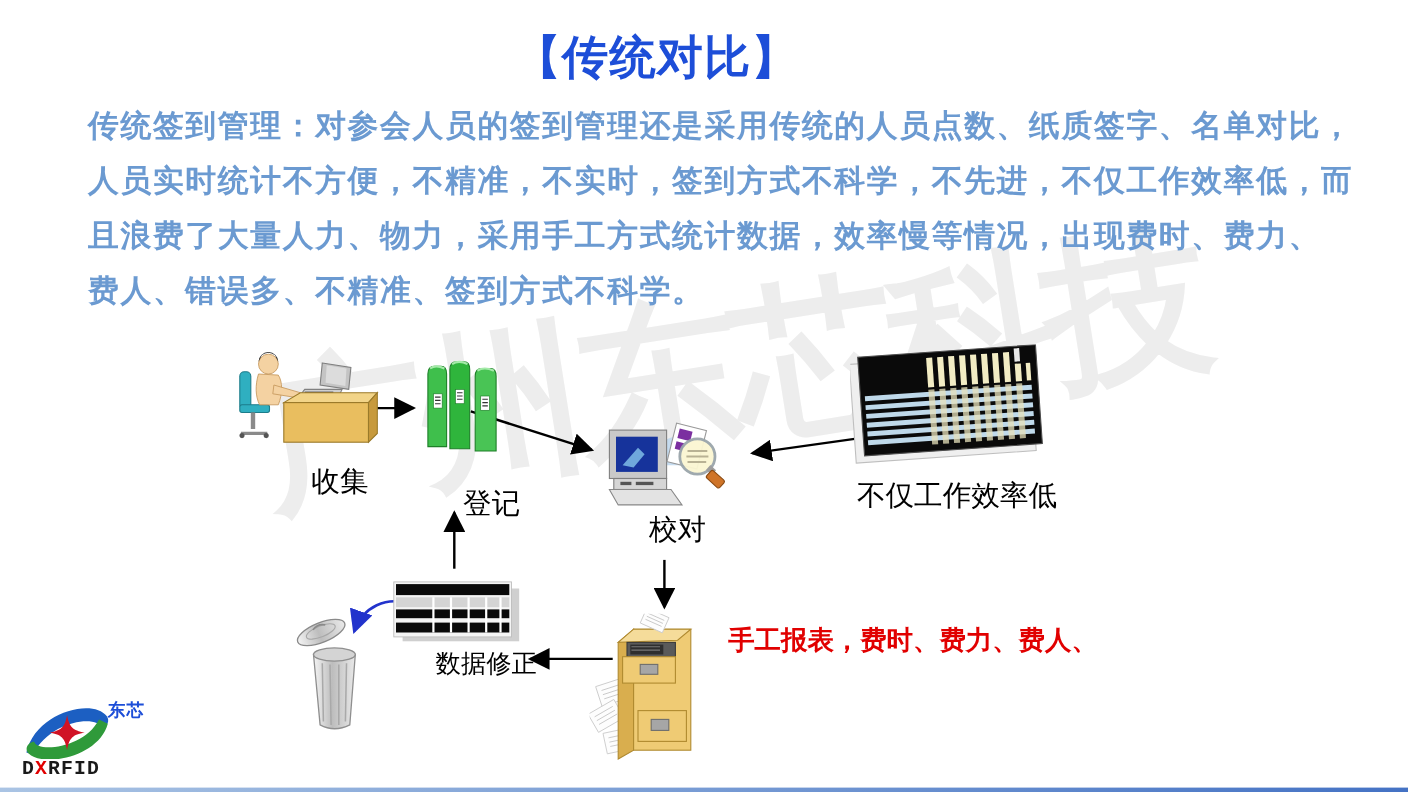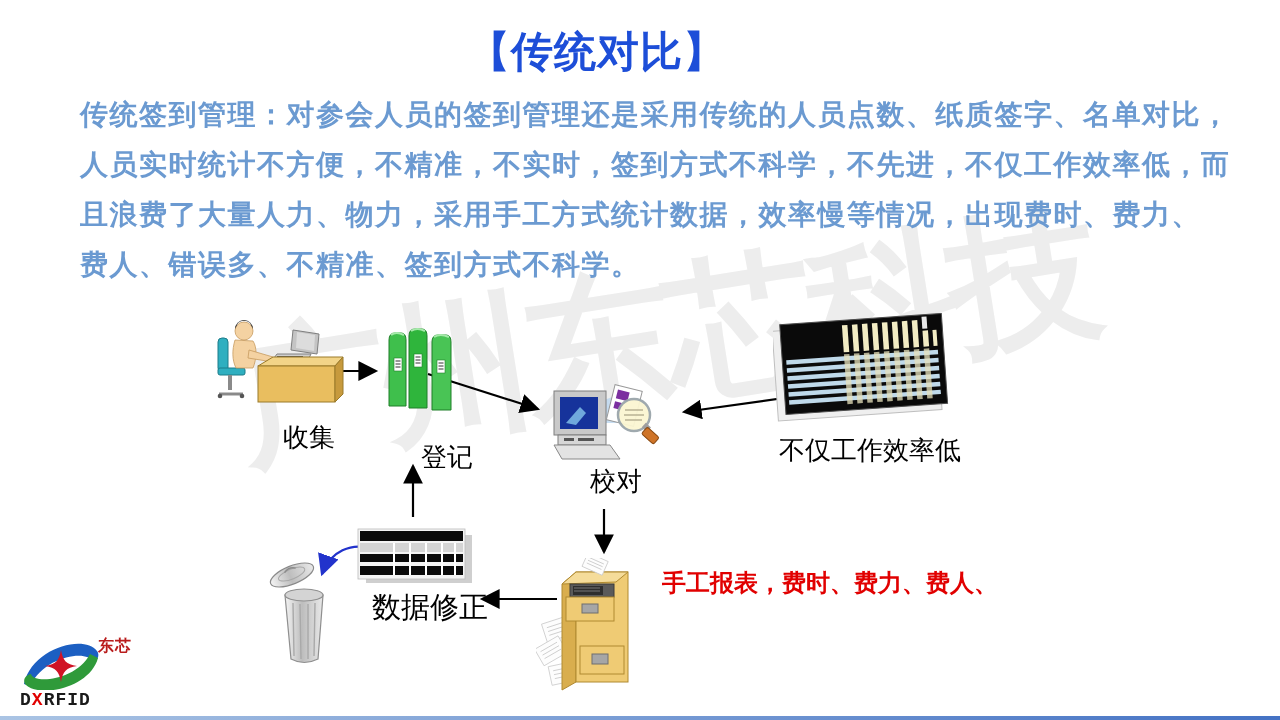--- a/index.html
+++ b/index.html
@@ -30,21 +30,21 @@
   }
   .annot{
     position:absolute;left:662px;top:567px;z-index:3;
     font-family:Liberation Sans, sans-serif;font-weight:bold;
     font-size:24px;color:#e10000;line-height:32px;white-space:nowrap;
   }
   .arrows{position:absolute;left:0;top:0;z-index:1;pointer-events:none;}
   .logo{position:absolute;left:14px;top:632px;width:150px;height:82px;z-index:2;}
   .logo-cn{
     position:absolute;left:84px;top:4px;font-size:16px;font-weight:bold;
-    color:#b91c1c;letter-spacing:1px;
+    color:#1d4ed8;letter-spacing:1px;
   }
   .logo-latin{
     position:absolute;left:6px;top:58px;font-size:18px;font-weight:bold;
     color:#1a1a1a;letter-spacing:1px;font-family:Liberation Mono, monospace;
   }
   .logo-latin .x{color:#e10000;}
   .footer-bar{
     position:absolute;left:0;bottom:0;width:1280px;height:4px;z-index:2;
     background:linear-gradient(90deg,#aac4e4 0%,#4472c4 100%);
   }
@@ -209,21 +209,21 @@
     <rect x="3" y="26" width="103" height="8" fill="#0a0a0a"></rect>
     <rect x="3" y="38" width="103" height="9" fill="#0a0a0a"></rect>
     <g fill="#ffffff">
       <rect x="36" y="15" width="2" height="32"></rect>
         <rect x="52" y="15" width="2" height="32"></rect>
       <rect x="68" y="15" width="2" height="32"></rect>
         <rect x="84" y="15" width="2" height="32"></rect>
       <rect x="97" y="15" width="2" height="32"></rect>
     </g>
   </svg>
-  <div class="lbl" style="left:342px;top:588px;width:146px;font-size:29px;">数据修正</div>
+  <div class="lbl" style="left:342px;top:588px;width:146px;font-size:23px;">数据修正</div>
 
   <svg class="clip" style="left:536px;top:558px;" width="118" height="138" viewBox="0 0 118 138">
     <g stroke="#cccccc" stroke-width="0.8">
       <g transform="rotate(-18 20 72)">
           <rect x="8" y="62" width="27" height="19" fill="#fdfdfd"></rect>
         <path d="M12,67 h19 M12,71 h19 M12,75 h19" stroke="#c9c9c9"></path>
         </g>
       <g transform="rotate(-30 14 94)">
           <rect x="2" y="84" width="27" height="19" fill="#fdfdfd"></rect>
         <path d="M6,89 h19 M6,93 h19 M6,97 h19" stroke="#c9c9c9"></path>

